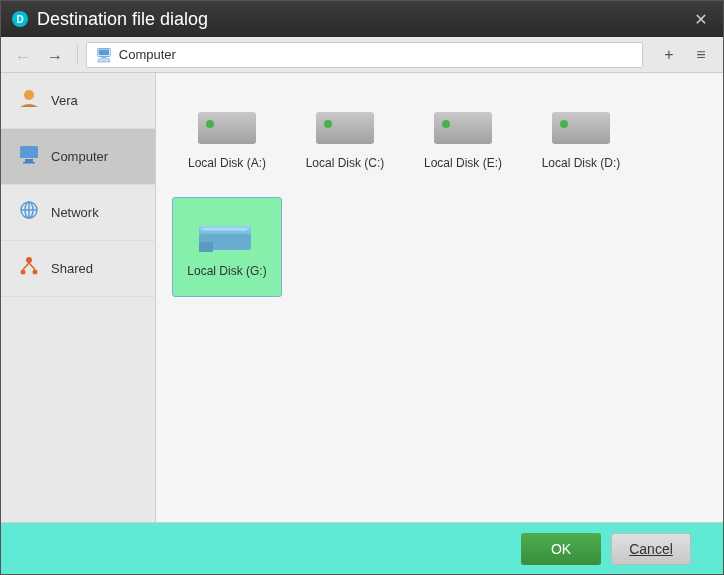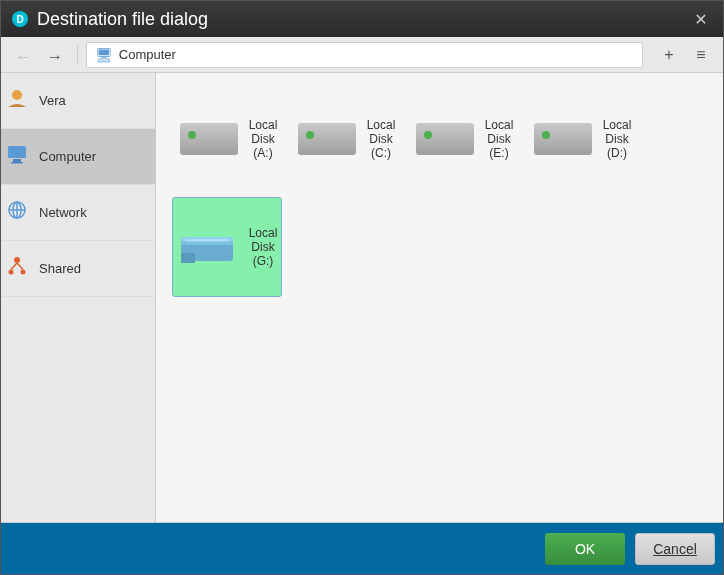--- a/index.html
+++ b/index.html
@@ -117,21 +117,21 @@
       width: 155px;
       background: #e8e8e8;
       border-right: 1px solid #ccc;
       display: flex;
       flex-direction: column;
       flex-shrink: 0;
     }
     .sidebar-item {
       display: flex;
       align-items: center;
-      padding: 0 4px;
+      padding: 0 16px;
       height: 56px;
       gap: 10px;
       cursor: pointer;
       font-size: 13px;
       color: #333;
       border-bottom: 1px solid #ddd;
     }
     .sidebar-item.active {
       background: #c8c8c8;
     }
@@ -153,21 +153,21 @@
       flex-wrap: wrap;
       align-content: flex-start;
       gap: 8px;
       overflow-y: auto;
     }
 
     .drive-item {
       width: 110px;
       height: 100px;
       display: flex;
-      flex-direction: row;
+      flex-direction: column;
       align-items: center;
       justify-content: center;
       gap: 8px;
       border-radius: 3px;
       cursor: pointer;
       padding: 8px;
     }
     .drive-item.selected {
       background: #86efac;
       border: 1px solid #7ab0d8;
@@ -199,26 +199,26 @@
       height: 8px;
       background: #4caf50;
       border-radius: 50%;
       position: absolute;
       top: 8px;
       left: 8px;
     }
 
     .footer {
       height: 52px;
-      background: #0369a1;
+      background: #5eead4;
       border-top: 1px solid #ccc;
       display: flex;
       align-items: center;
       justify-content: flex-end;
-      padding: 0 8px;
+      padding: 0 32px;
       gap: 10px;
       flex-shrink: 0;
     }
     .footer-btn {
       width: 80px;
       height: 32px;
       border-radius: 3px;
       border: none;
       cursor: pointer;
       font-size: 14px;

